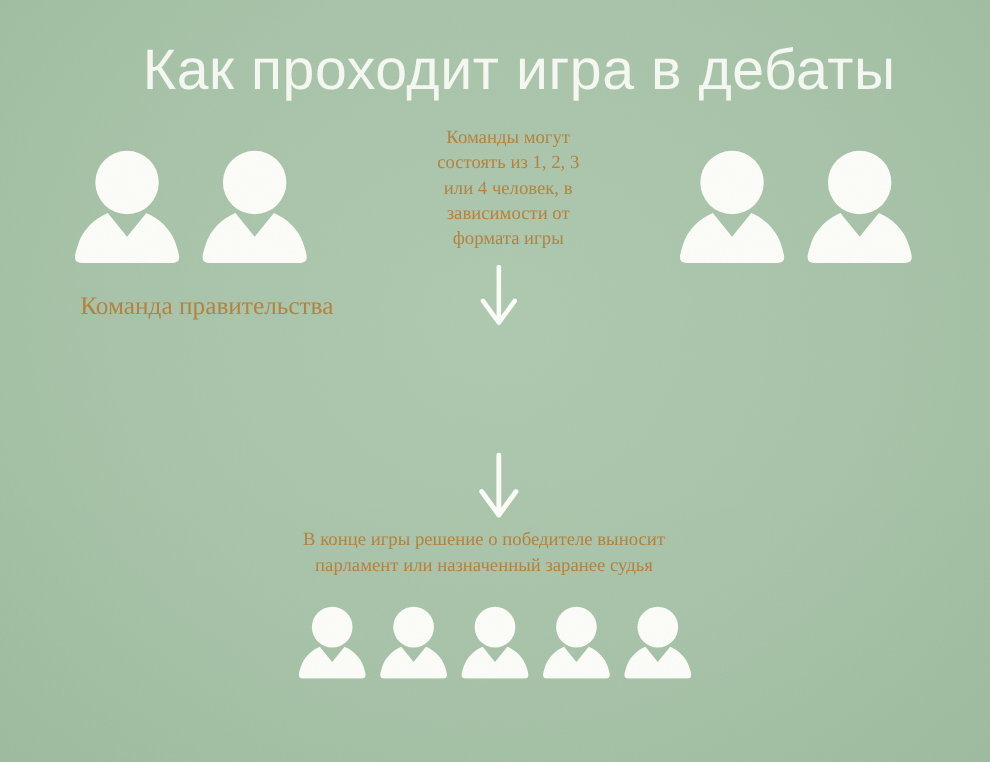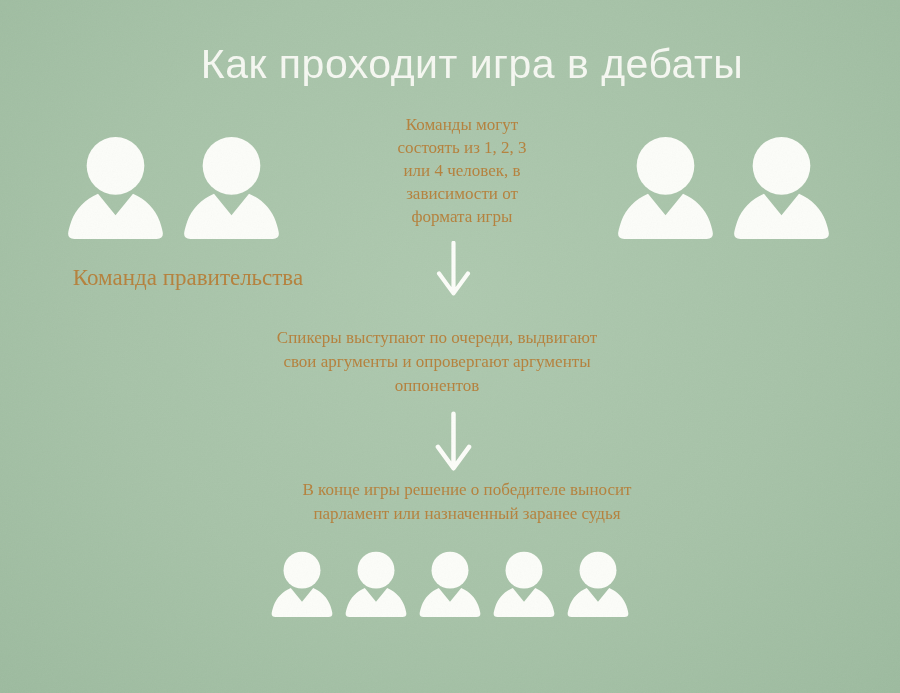--- a/index.html
+++ b/index.html
@@ -28,21 +28,21 @@
   }
   .title {
     position: absolute;
     left: 44px;
     top: 40px;
     width: 856px;
     margin: 0;
     text-align: center;
     font-family: "Liberation Sans", "DejaVu Sans", sans-serif;
     font-weight: 400;
-    font-size: 41px;
+    font-size: 52px;
     line-height: 48px;
     letter-spacing: 0.5px;
     color: var(--title-text, #f6f8f2);
   }
   .team-icons {
     position: absolute;
     top: 136px;
     display: flex;
     gap: 13px;
   }
@@ -65,21 +65,21 @@
   .note {
     position: absolute;
     margin: 0;
     text-align: center;
     white-space: pre-line;
     color: var(--accent-text, #b5813c);
     font-size: 17px;
   }
   .note.team-size { left: 312px; top: 113px; width: 300px; line-height: 23px; }
   .note.speakers  { left: 157px; top: 326px; width: 560px; line-height: 24px; }
-  .note.verdict   { left: 187px; top: 478px; width: 560px; line-height: 24px; }
+  .note.verdict   { left: 160px; top: 478px; width: 560px; line-height: 24px; }
   .arrow { position: absolute; color: var(--icon-fill, #fcfdf9); }
   .arrow.first  { left: 435px; top: 241px; width: 37px; height: 56px; }
   .arrow.second { left: 435px; top: 408px; width: 37px; height: 68px; }
   .audience-row {
     position: absolute;
     left: 0;
     top: 551px;
     width: 900px;
     display: flex;
     justify-content: center;
@@ -136,23 +136,20 @@
       </svg>
   </div>
 
   <p class="team-label left">Команда правительства</p>
 
 
   <svg class="arrow first">
       <use href="#arrow-shape"></use>
     </svg>
 
-  <p class="note speakers">Спикеры выступают по очереди, выдвигают
-свои аргументы и опровергают аргументы
-оппонентов</p>
 
   <svg class="arrow second">
       <use href="#arrow-shape"></use>
     </svg>
 
   <p class="note verdict">В конце игры решение о победителе выносит
 парламент или назначенный заранее судья</p>
 
   <div class="audience-row">
     <svg class="person small">

